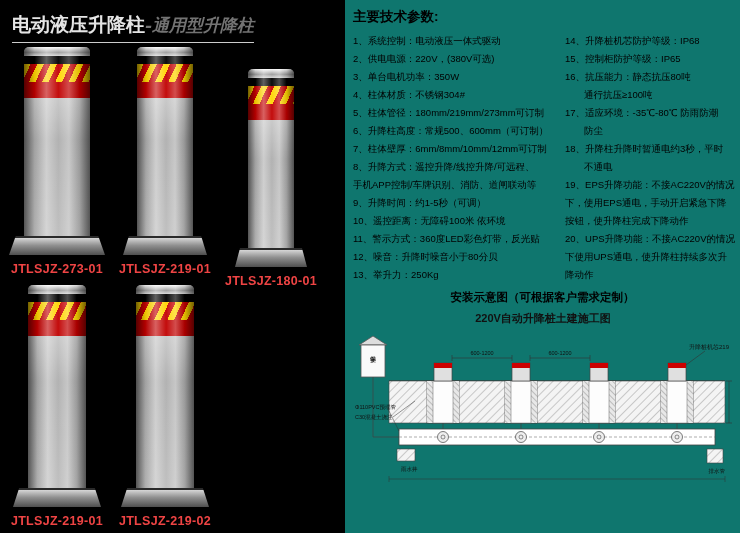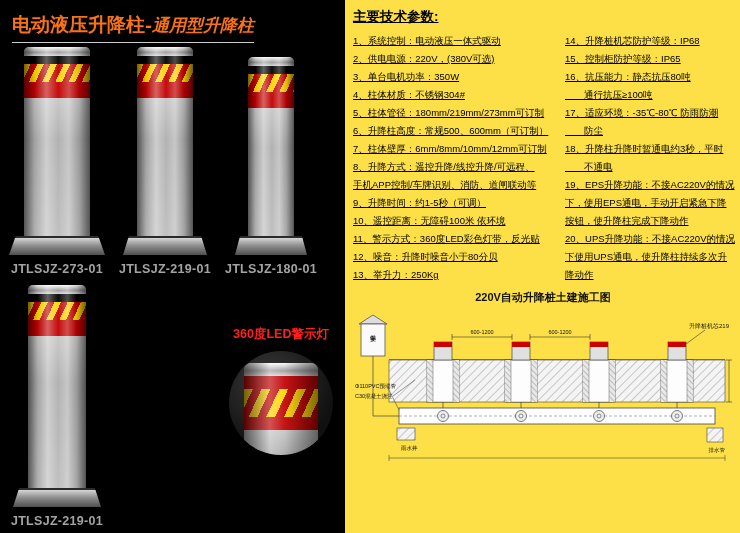--- a/index.html
+++ b/index.html
@@ -2,27 +2,27 @@
 <html><head>
 <meta charset="utf-8">
 <style>
   html,body{margin:0;padding:0;background:#fff;font-family:"Liberation Sans",sans-serif;}
   .page{position:relative;width:740px;height:533px;overflow:hidden;background:#fff;}
 
   
   .left-panel{position:absolute;left:0;top:0;width:345px;height:533px;background:#000;}
   .gallery-title{position:absolute;left:12px;top:12px;font-size:19px;font-weight:bold;
     border-bottom:1px solid rgba(255,255,255,.8);padding-bottom:4px;white-space:nowrap;}
-  .t-red{color:#f97316;}
-  .t-purple{color:#f97316;font-style:italic;font-family:"DejaVu Serif",serif;font-size:17px;}
+  .t-red{color:#e5e5e5;}
+  .t-purple{color:#737373;font-style:italic;font-family:"DejaVu Serif",serif;font-size:17px;}
 
   .cell{position:absolute;display:flex;flex-direction:column;align-items:center;justify-content:flex-end;}
   .cell-t1{left:4px;top:50px;width:106px;height:226px;}
   .cell-t2{left:112px;top:50px;width:106px;height:226px;}
-  .cell-t3{left:220px;top:50px;width:102px;height:226px;}
+  .cell-t3{left:220px;top:62px;width:102px;height:226px;}
   .cell-b1{left:4px;top:288px;width:106px;height:240px;}
   .cell-b2{left:112px;top:288px;width:106px;height:240px;}
 
   .bollard{display:flex;flex-direction:column;align-items:center;}
   .v273{--w:66px;--bw:96px;--bh:138px;}
   .v219{--w:56px;--bw:84px;--bh:138px;}
   .v180{--w:46px;--bw:72px;--bh:128px;}
   .v219b{--w:58px;--bw:88px;--bh:152px;}
 
   .b-cyl{position:relative;width:var(--w);border-radius:5px 5px 0 0;overflow:hidden;}
@@ -30,39 +30,39 @@
     background:linear-gradient(90deg,rgba(0,0,0,.55) 0,rgba(0,0,0,.08) 16%,rgba(255,255,255,.38) 34%,
     rgba(255,255,255,.05) 52%,rgba(255,255,255,.30) 68%,rgba(0,0,0,.12) 84%,rgba(0,0,0,.55) 100%);}
   .b-cap{height:9px;background:linear-gradient(180deg,#fbfbfb,#9c9c9c 60%,#d6d6d6);}
   .b-band{height:34px;background:#c00000;}
   .b-stripes{height:18px;margin-top:8px;
     background:repeating-linear-gradient(115deg,#ffd400 0 6px,#c40000 6px 12px);}
   .b-body{height:var(--bh);background:linear-gradient(180deg,#c6c6c6,#aeaeae 30%,#bcbcbc);}
   .b-base{width:var(--bw);height:17px;border-top:2px solid #2a2a2a;
     background:linear-gradient(180deg,#d6d6d6,#8e8e8e 45%,#4f4f4f);
     clip-path:polygon(7% 0,93% 0,100% 100%,0 100%);}
-  .b-label{margin-top:7px;color:#a3a3a3;font-size:12.5px;letter-spacing:.3px;font-weight:600;}
+  .b-label{margin-top:7px;color:#ef4444;font-size:12.5px;letter-spacing:.3px;font-weight:600;}
 
   
   .led-cell{position:absolute;left:224px;top:326px;width:114px;display:flex;flex-direction:column;align-items:center;}
   .led-label{color:#ff2020;font-weight:bold;font-size:12.5px;text-align:center;margin-bottom:8px;}
   .led-circle{width:104px;height:104px;border-radius:50%;background:radial-gradient(circle at 38% 30%,#3a3a3a,#101010 70%);
     overflow:hidden;display:flex;justify-content:center;}
   .led-cyl{position:relative;width:74px;margin-top:12px;display:flex;flex-direction:column;border-radius:7px 7px 0 0;overflow:hidden;}
   .led-cyl::after{content:"";position:absolute;inset:0;pointer-events:none;
     background:linear-gradient(90deg,rgba(0,0,0,.55) 0,rgba(255,255,255,.32) 35%,rgba(255,255,255,.08) 55%,rgba(0,0,0,.5) 100%);}
   .led-cap{height:13px;background:linear-gradient(180deg,#fbfbfb,#9c9c9c 60%,#d6d6d6);}
   .led-band{height:56px;background:#c00000;}
   .led-stripes{height:28px;margin-top:13px;
     background:repeating-linear-gradient(115deg,#ffd400 0 8px,#c40000 8px 16px);}
   .led-body{height:26px;background:linear-gradient(180deg,#c6c6c6,#a8a8a8);}
 
   
-  .right-panel{position:absolute;left:345px;top:0;width:395px;height:533px;background:#fde047;
-    box-sizing:border-box;padding:6px 8px 16px 8px;color:#000;text-decoration:underline;}
+  .right-panel{position:absolute;left:345px;top:0;width:395px;height:533px;background:#0f766e;
+    box-sizing:border-box;padding:6px 8px 16px 8px;color:#000;}
   .specs-title{font-size:13.5px;font-weight:bold;margin:2px 0 6px 0;}
   .specs-cols{display:flex;gap:9px;}
   .spec-col{white-space:pre-wrap;font-size:9.5px;line-height:18px;}
   .c-left{width:203px;flex:none;}
   .c-right{width:176px;flex:none;}
   .install-title{font-size:11.5px;font-weight:bold;text-align:center;margin-top:6px;}
   .install-note{font-size:9px;margin-top:4px;}
   .diagram-wrap{margin-top:4px;}
   svg text{font-family:"Liberation Sans",sans-serif;fill:#111;}
 </style>
@@ -125,43 +125,45 @@
           <div class="b-band">
               <div class="b-stripes"></div>
             </div>
           <div class="b-body"></div>
         </div>
         <div class="b-base"></div>
       </div>
       <div class="b-label">JTLSJZ-219-01</div>
     </div>
 
-
-    <div class="led-cell">
-      <div class="led-label">360度LED警示灯</div>
-      <div class="led-circle">
-        <div class="led-cyl">
-          <div class="led-cap"></div>
-          <div class="led-band">
-              <div class="led-stripes"></div>
-            </div>
-          <div class="led-body"></div>
-        </div>
-      </div>
-    </div>
+    <div class="cell cell-b2">
+      <div class="bollard v219b">
+        <div class="b-cyl">
+          <div class="b-cap"></div>
+          <div class="b-band">
+              <div class="b-stripes"></div>
+            </div>
+          <div class="b-body"></div>
+        </div>
+        <div class="b-base"></div>
+      </div>
+      <div class="b-label">JTLSJZ-219-02</div>
+    </div>
+
   </div>
 
   <div class="right-panel">
     <div class="specs-title">主要技术参数:</div>
 
     <div class="specs-cols">
       <div class="spec-col c-left"><div class="spec-line">1、系统控制：电动液压一体式驱动</div><div class="spec-line">2、供电电源：220V，(380V可选)</div><div class="spec-line">3、单台电机功率：350W</div><div class="spec-line">4、柱体材质：不锈钢304#</div><div class="spec-line">5、柱体管径：180mm/219mm/273mm可订制</div><div class="spec-line">6、升降柱高度：常规500、600mm（可订制）</div><div class="spec-line">7、柱体壁厚：6mm/8mm/10mm/12mm可订制</div><div class="spec-line">8、升降方式：遥控升降/线控升降/可远程、</div><div class="spec-line">手机APP控制/车牌识别、消防、道闸联动等</div><div class="spec-line">9、升降时间：约1-5秒（可调）</div><div class="spec-line">10、遥控距离：无障碍100米 依环境</div><div class="spec-line">11、警示方式：360度LED彩色灯带，反光贴</div><div class="spec-line">12、噪音：升降时噪音小于80分贝</div><div class="spec-line">13、举升力：250Kg</div></div>
       <div class="spec-col c-right"><div class="spec-line">14、升降桩机芯防护等级：IP68</div><div class="spec-line">15、控制柜防护等级：IP65</div><div class="spec-line">16、抗压能力：静态抗压80吨</div><div class="spec-line">　　通行抗压≥100吨</div><div class="spec-line">17、适应环境：-35℃-80℃ 防雨防潮</div><div class="spec-line">　　防尘</div><div class="spec-line">18、升降柱升降时暂通电约3秒，平时</div><div class="spec-line">　　不通电</div><div class="spec-line">19、EPS升降功能：不接AC220V的情况</div><div class="spec-line">下，使用EPS通电，手动开启紧急下降</div><div class="spec-line">按钮，使升降柱完成下降动作</div><div class="spec-line">20、UPS升降功能：不接AC220V的情况</div><div class="spec-line">下使用UPS通电，使升降柱持续多次升</div><div class="spec-line">降动作</div></div>
     </div>
 
+    <div class="install-title">安装示意图（可根据客户需求定制）</div>
 
     <div class="diagram-wrap">
       <svg width="379" height="175" viewBox="0 0 379 175">
         <defs>
           <pattern id="soilHatch" width="6" height="6" patternUnits="userSpaceOnUse" patternTransform="rotate(45)">
             <rect width="6" height="6" fill="#f4f4f4"></rect>
             <line x1="0" y1="0" x2="0" y2="6" stroke="#9a9a9a" stroke-width="1"></line>
           </pattern>
           <pattern id="concHatch" width="4" height="4" patternUnits="userSpaceOnUse" patternTransform="rotate(-45)">
             <rect width="4" height="4" fill="#e8e8e8"></rect>

